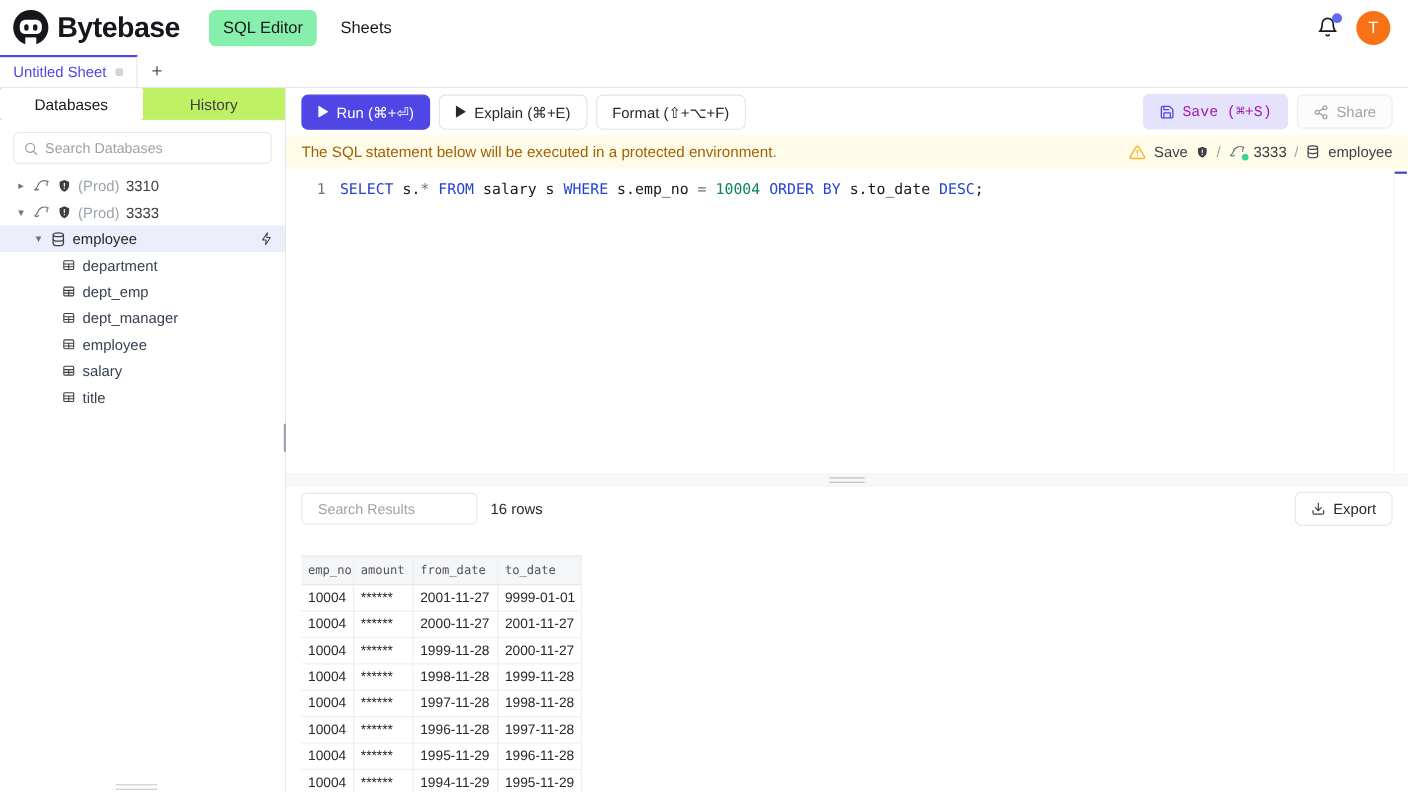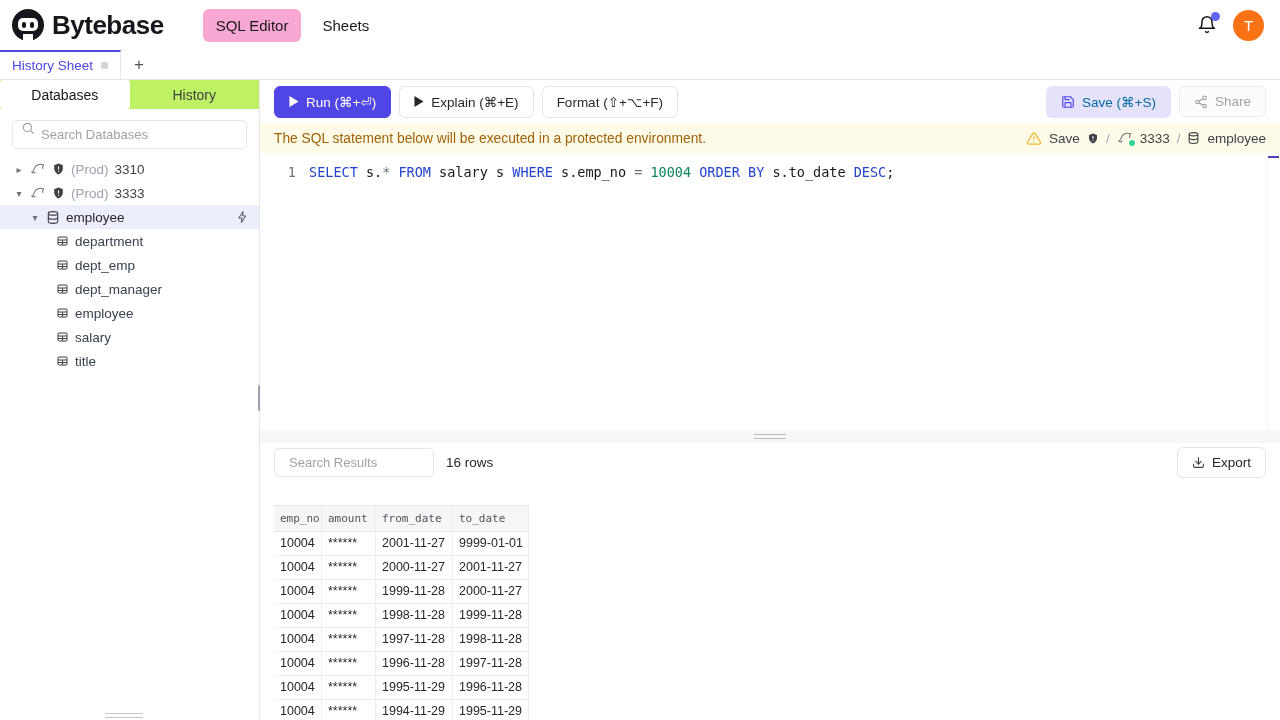--- a/index.html
+++ b/index.html
@@ -10,21 +10,21 @@
   .app-header { height:50px; display:flex; align-items:center; padding:0 16px 0 10px; background:#fff; }
   .logo { width:36px; height:36px; position:relative; flex:0 0 auto; cursor:pointer; }
   .logo .disc { position:absolute; inset:2px; background:#16161d; border-radius:50%; }
   .logo .notch { position:absolute; left:13px; bottom:0px; width:10px; height:9px; background:#fff; }
   .logo .face { position:absolute; left:8px; top:11px; width:20px; height:13px; background:#fff; border-radius:5px; }
   .logo .eye { position:absolute; top:15px; width:4px; height:6px; background:#16161d; border-radius:2px; }
   .logo .eye.l { left:12px; } .logo .eye.r { left:20px; }
   .brand { font-size:26px; font-weight:800; letter-spacing:-0.5px; color:#16161d; margin-left:6px; }
   .top-nav { display:flex; align-items:center; margin-left:26px; gap:8px; }
   .top-nav .nav-item { font-size:15px; color:#18181b; padding:8px 13px; border-radius:6px; cursor:pointer; background:transparent; border:none; font-family:inherit; }
-  .top-nav .nav-item.active { background:#f9a8d4; font-weight:500;margin-left:13px; }
+  .top-nav .nav-item.active { background:#86efac; font-weight:500; }
   .header-spacer { flex:1; }
   .bell-wrap { position:relative; margin-right:16px; cursor:pointer; }
   .bell-dot { position:absolute; top:-3px; right:-3px; width:9px; height:9px; border-radius:50%; background:#6366f1; }
   .avatar { width:31px; height:31px; border-radius:50%; background:#f97316; color:#fff; display:flex; align-items:center; justify-content:center; font-size:15px; font-weight:500; cursor:pointer; }
 
   
   .sheet-tabbar { height:30px; display:flex; align-items:stretch; border-bottom:1px solid #e5e7eb; background:#fff; }
   .sheet-tab { display:flex; align-items:center; gap:8px; padding:0 12px; border-top:2px solid #4f46e5;
     border-right:1px solid #e5e7eb; color:#4f46e5; font-size:13.5px; cursor:pointer; }
   .dirty-dot { width:7px; height:7px; border-radius:2px; background:#d4d4d8; }
@@ -33,21 +33,21 @@
   
   .main { display:flex; height:640px; }
   .sidebar { width:260px; border-right:1px solid #e5e7eb; position:relative; flex:0 0 auto; }
   .workspace { flex:1; display:flex; flex-direction:column; min-width:0; }
 
   
   .side-tabs { display:flex; height:29px; background:#bef264; }
   .side-tab { flex:1; display:flex; align-items:center; justify-content:center; font-size:14px; color:#3f3f46; cursor:pointer; border-radius:3px; }
   .side-tab.active { background:#fff; color:#18181b; font-weight:500; }
   .side-search { margin:11px 12px 8px 12px; height:29px; border:1px solid #e5e7eb; border-radius:5px;
-    display:flex; padding:0 8px; gap:6px; background:#fff; }
+    display:flex; align-items:center; padding:0 8px; gap:6px; background:#fff; }
   .side-search input { border:none; outline:none; font-size:13px; flex:1; font-family:inherit; color:#374151; background:transparent; }
   .side-search input::placeholder { color:#a1a1aa; }
 
   .tree { font-size:13.5px; color:#374151; }
   .tree-row { height:24px; display:flex; align-items:center; gap:6px; cursor:pointer; padding-right:10px; }
   .tree-row .caret { width:10px; text-align:center; color:#71717a; font-size:10px; flex:0 0 auto; }
   .tree-row.instance { padding-left:14px; }
   .tree-row.database { padding-left:30px; }
   .tree-row.database.selected { background:#eceefb; }
   .tree-row.table-row { padding-left:56px; }
@@ -60,21 +60,21 @@
   .grip-v { position:absolute; right:-2px; top:305px; width:3px; height:26px; background:#9ca3af; border-radius:2px; }
   .grip-h { position:absolute; left:105px; bottom:2px; width:38px; height:5px;
     border-top:1.5px solid #c4c7cc; border-bottom:1.5px solid #c4c7cc; }
 
   
   .toolbar { height:43px; display:flex; align-items:center; padding:0 14px; gap:8px; }
   .btn { display:inline-flex; align-items:center; gap:7px; font-size:13.5px; font-family:inherit;
     border-radius:6px; padding:7px 14px; cursor:pointer; border:1px solid transparent; background:#fff; color:#27272a; }
   .btn.outline { border-color:#e4e4e7; }
   .btn.primary { background:#4f46e5; color:#fff; border-color:#4f46e5; }
-  .btn.save { background:#e4e3fb; color:#0369a1; font-weight:500; }
+  .btn.save { background:#e4e3fb; color:#a21caf; font-weight:500;font-family:Liberation Mono, monospace; }
   .btn.share { border-color:#ececee; color:#a1a1aa; background:#fcfcfd; }
   .toolbar .right-group { margin-left:auto; display:flex; gap:8px; align-items:center; }
   .chev { font-size:9px; color:#a1a1aa; margin-left:2px; }
 
   
   .banner { height:30px; background:#fefce8; display:flex; align-items:center; padding:0 14px; gap:8px; }
   .banner-msg { color:#a16207; font-size:13.8px; flex:1; }
   .banner-meta { display:flex; align-items:center; gap:7px; font-size:13.5px; color:#3f3f46; }
   .banner-meta .sep { color:#9ca3af; }
   .dolphin-wrap { position:relative; display:flex; }
@@ -137,21 +137,21 @@
       <path d="M18 8a6 6 0 0 0-12 0c0 7-3 8-3 8h18s-3-1-3-8"></path>
         <path d="M13.7 20a2 2 0 0 1-3.4 0"></path>
     </svg>
     <span class="bell-dot"></span>
   </div>
   <div class="avatar">T</div>
 </header>
 
 <div class="sheet-tabbar">
   <div class="sheet-tab">
-    <span>History Sheet</span>
+    <span>Untitled Sheet</span>
     <span class="dirty-dot"></span>
   </div>
   <button class="add-tab">+</button>
 </div>
 
 <div class="main">
 
   <aside class="sidebar">
     <div class="side-tabs">
       <div class="side-tab active">Databases</div>

